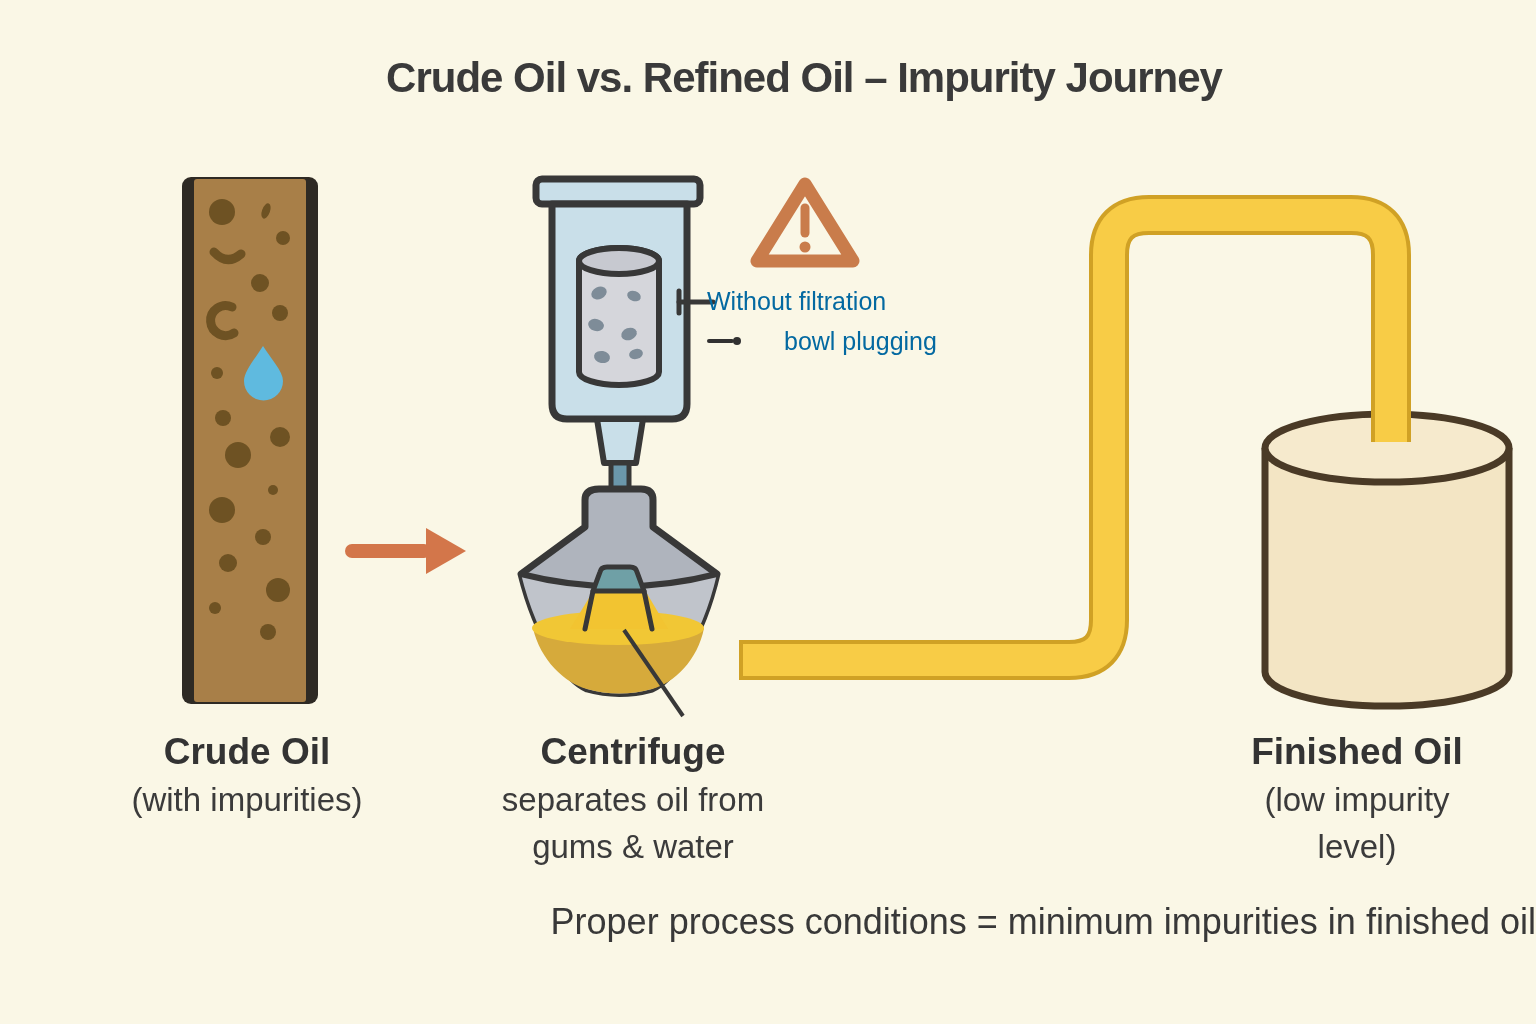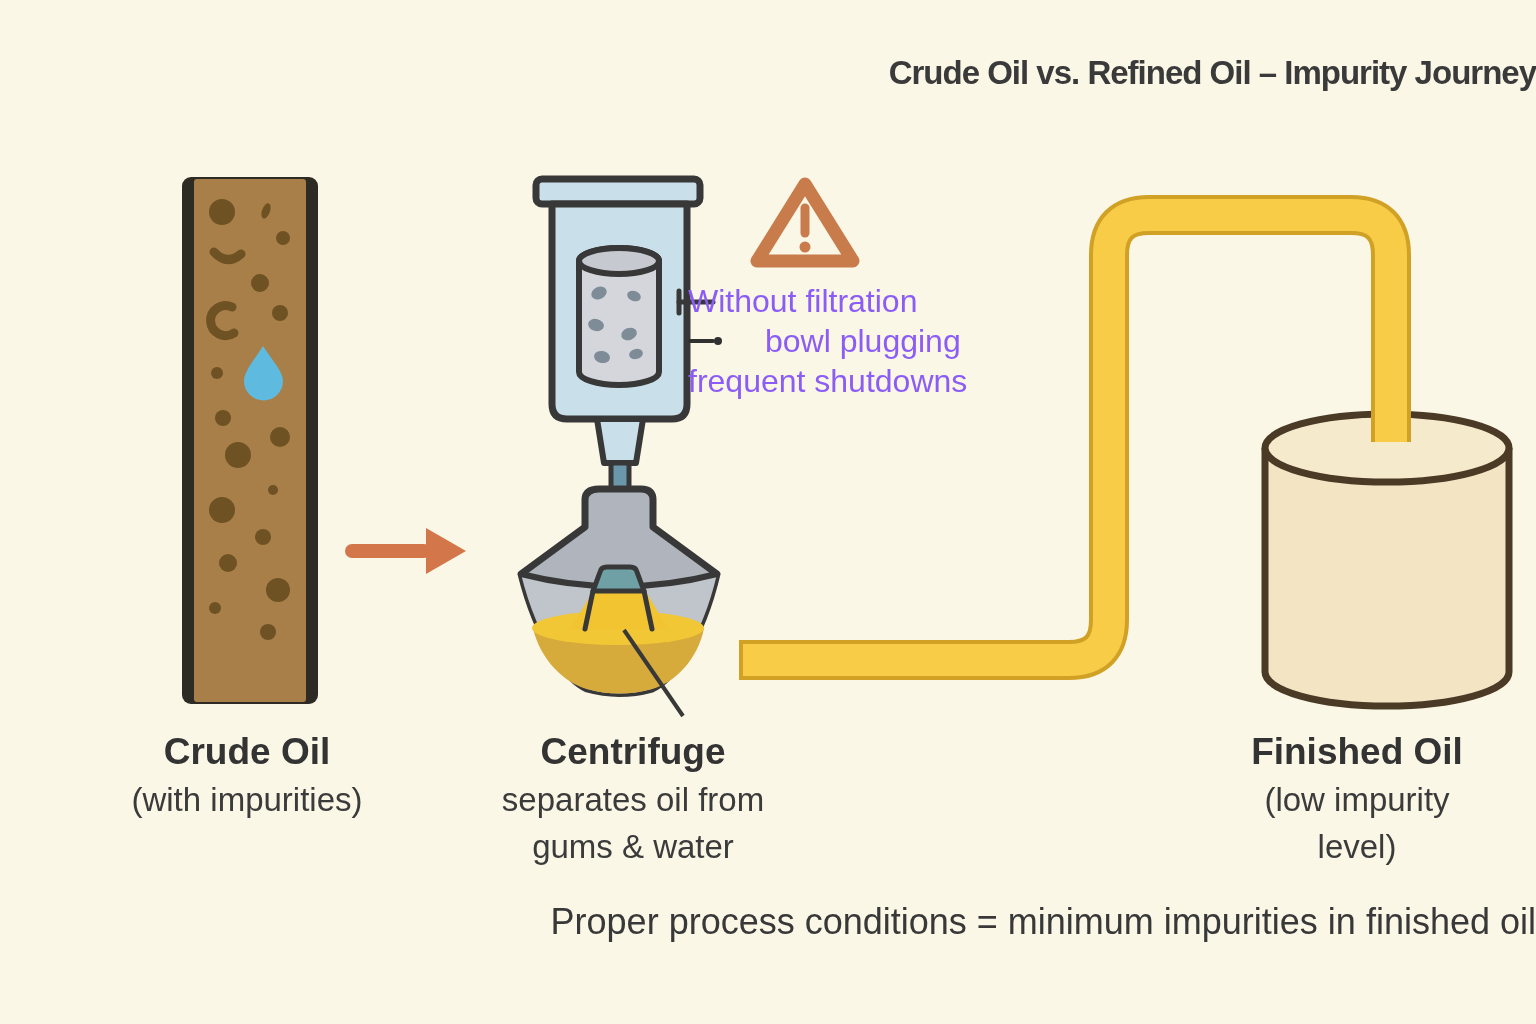--- a/index.html
+++ b/index.html
@@ -8,26 +8,26 @@
   }
   html,body{margin:0;padding:0;}
   body{font-family:"Liberation Sans",sans-serif;background:var(--background);}
   #stage{
     position:relative;width:1536px;height:1024px;overflow:hidden;
     background:var(--background);
   }
   #stage svg{position:absolute;left:0;top:0;}
   .abs{position:absolute;}
   .page-title{
-    left:72px;right:0;top:54px;text-align:right;
-    font-size:33px;font-weight:700;letter-spacing:-1px;color:var(--ink);
+    left:72px;right:0;top:54px;text-align:center;
+    font-size:42px;font-weight:700;letter-spacing:-1px;color:var(--ink);
   }
   .warning-text{
-    left:688px;top:281px;width:330px;
-    font-size:32px;line-height:40px;color:#8b5cf6;
+    left:707px;top:281px;width:330px;
+    font-size:25px;line-height:40px;color:#0369a1;
   }
   .warning-line{white-space:nowrap;}
   .warning-line2{display:flex;align-items:center;gap:33px;}
   .lead-arrow{display:inline-flex;align-items:center;margin-right:10px;}
   .lead-arrow .dash{width:27px;height:4px;background:#313131;border-radius:2px;}
   .lead-arrow .dot{width:8px;height:8px;border-radius:50%;background:#313131;margin-left:-1px;}
   .stage-label{top:728px;text-align:center;color:#363636;}
   .stage-label .main{font-size:37px;font-weight:700;line-height:48px;color:#333333;}
   .stage-label .sub{font-size:33px;font-weight:400;line-height:47px;color:#3b3b3b;}
   .crude-label{left:52px;width:390px;}
@@ -146,21 +146,20 @@
 
   <div class="abs warning-text">
     <div class="warning-line">Without filtration</div>
     <div class="warning-line warning-line2">
       <span class="lead-arrow">
           <span class="dash"></span>
           <span class="dot"></span>
         </span>
       <span>bowl plugging</span>
     </div>
-    <div class="warning-line">frequent shutdowns</div>
   </div>
 
   <div class="abs stage-label centrifuge-label">
     <div class="main">Centrifuge</div>
     <div class="sub">separates oil from</div>
     <div class="sub">gums &amp; water</div>
   </div>
 
   <div class="abs stage-label crude-label">
     <div class="main">Crude Oil</div>

